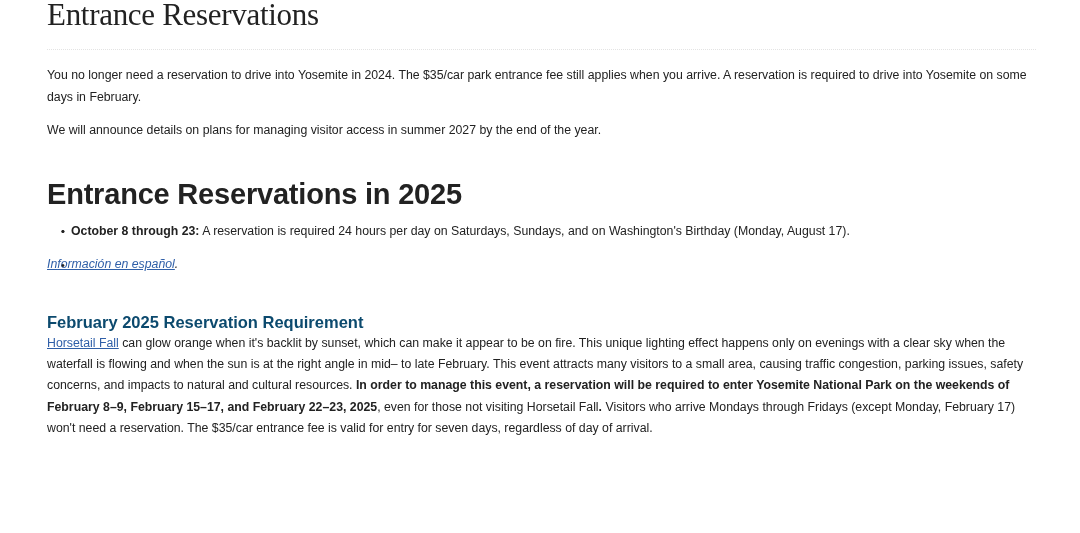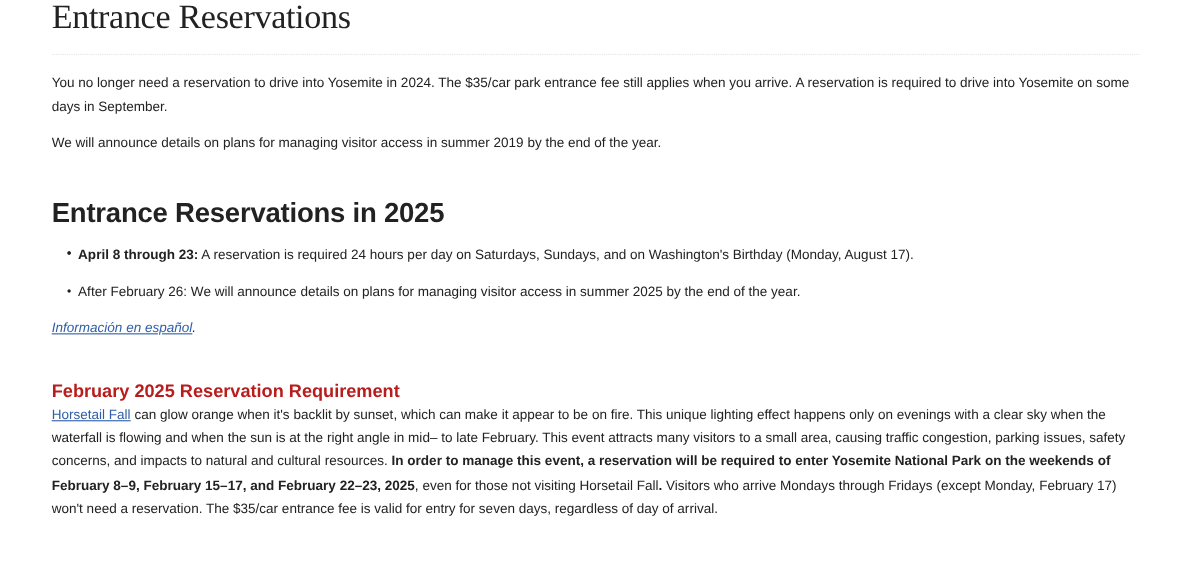--- a/index.html
+++ b/index.html
@@ -46,21 +46,21 @@
     }
     .intro-1 {
       margin-top: 15px;
     }
     .intro-2 {
       margin-top: 12px;
     }
     h2.section-title {
       font-family: "Liberation Sans", "DejaVu Sans", sans-serif;
       font-weight: bold;
-      font-size: 25px;
+      font-size: 29px;
       line-height: 30px;
       color: #222222;
       margin: 37px 0 0 0;
       letter-spacing: -0.2px;
     }
     ul.bullets {
       list-style: none;
       margin: 12px 0 0 0;
       padding: 0 0 0 14px;
     }
@@ -83,53 +83,52 @@
     a.link {
       color: #2f5fa8;
       text-decoration: underline;
       text-underline-offset: 1px;
     }
     h3.sub-title {
       font-family: "Liberation Sans", "DejaVu Sans", sans-serif;
       font-weight: bold;
       font-size: 16.5px;
       line-height: 22px;
-      color: #b91c1c;
+      color: #0c4a6e;
       margin: 35px 0 0 0;
     }
     .horsetail {
       margin-top: 0;
       line-height: 21.4px;
     }
     b { font-weight: bold; }
   </style>
 </head>
 <body>
 
 <div class="page">
 
   <h1 class="page-title">Entrance Reservations</h1>
   <hr class="divider">
 
-  <p class="intro-1">You no longer need a reservation to drive into Yosemite in 2024. The $35/car park entrance fee still applies when you arrive. A reservation is required to drive into Yosemite on some days in September.</p>
-  <p class="intro-2">We will announce details on plans for managing visitor access in summer 2019 by the end of the year.</p>
+  <p class="intro-1">You no longer need a reservation to drive into Yosemite in 2024. The $35/car park entrance fee still applies when you arrive. A reservation is required to drive into Yosemite on some days in February.</p>
+  <p class="intro-2">We will announce details on plans for managing visitor access in summer 2027 by the end of the year.</p>
 
   <h2 class="section-title">Entrance Reservations in 2025</h2>
 
   <ul class="bullets">
     <li>
       <span class="bullet">•</span>
     </li>
     <li>
       <span class="bullet">•</span>
-      <b>April 8 through 23:</b><span> A reservation is required 24 hours per day on Saturdays, Sundays, and on Washington's Birthday (Monday, August 17).</span>
+      <b>October 8 through 23:</b><span> A reservation is required 24 hours per day on Saturdays, Sundays, and on Washington's Birthday (Monday, August 17).</span>
     </li>
     <li>
       <span class="bullet">•</span>
-      <span>After February 26: We will announce details on plans for managing visitor access in summer 2025 by the end of the year.</span>
     </li>
   </ul>
 
   <p class="spanish"><a class="link" href="#">Información en español</a><span>.</span></p>
 
   <h3 class="sub-title">February 2025 Reservation Requirement</h3>
 
   <p class="horsetail"><a class="link" href="#">Horsetail Fall</a><span> can glow orange when it's backlit by sunset, which can make it appear to be on fire. This unique lighting effect happens only on evenings with a clear sky when the waterfall is flowing and when the sun is at the right angle in mid– to late February. This event attracts many visitors to a small area, causing traffic congestion, parking issues, safety concerns, and impacts to natural and cultural resources. </span><b>In order to manage this event, a reservation will be required to enter Yosemite National Park on the weekends of February 8–9, February 15–17, and February 22–23, 2025</b><span>, even for those not visiting Horsetail Fall</span><b>.</b><span> Visitors who arrive Mondays through Fridays (except Monday, February 17) won't need a reservation. The $35/car entrance fee is valid for entry for seven days, regardless of day of arrival.</span></p>
 
 </div>

